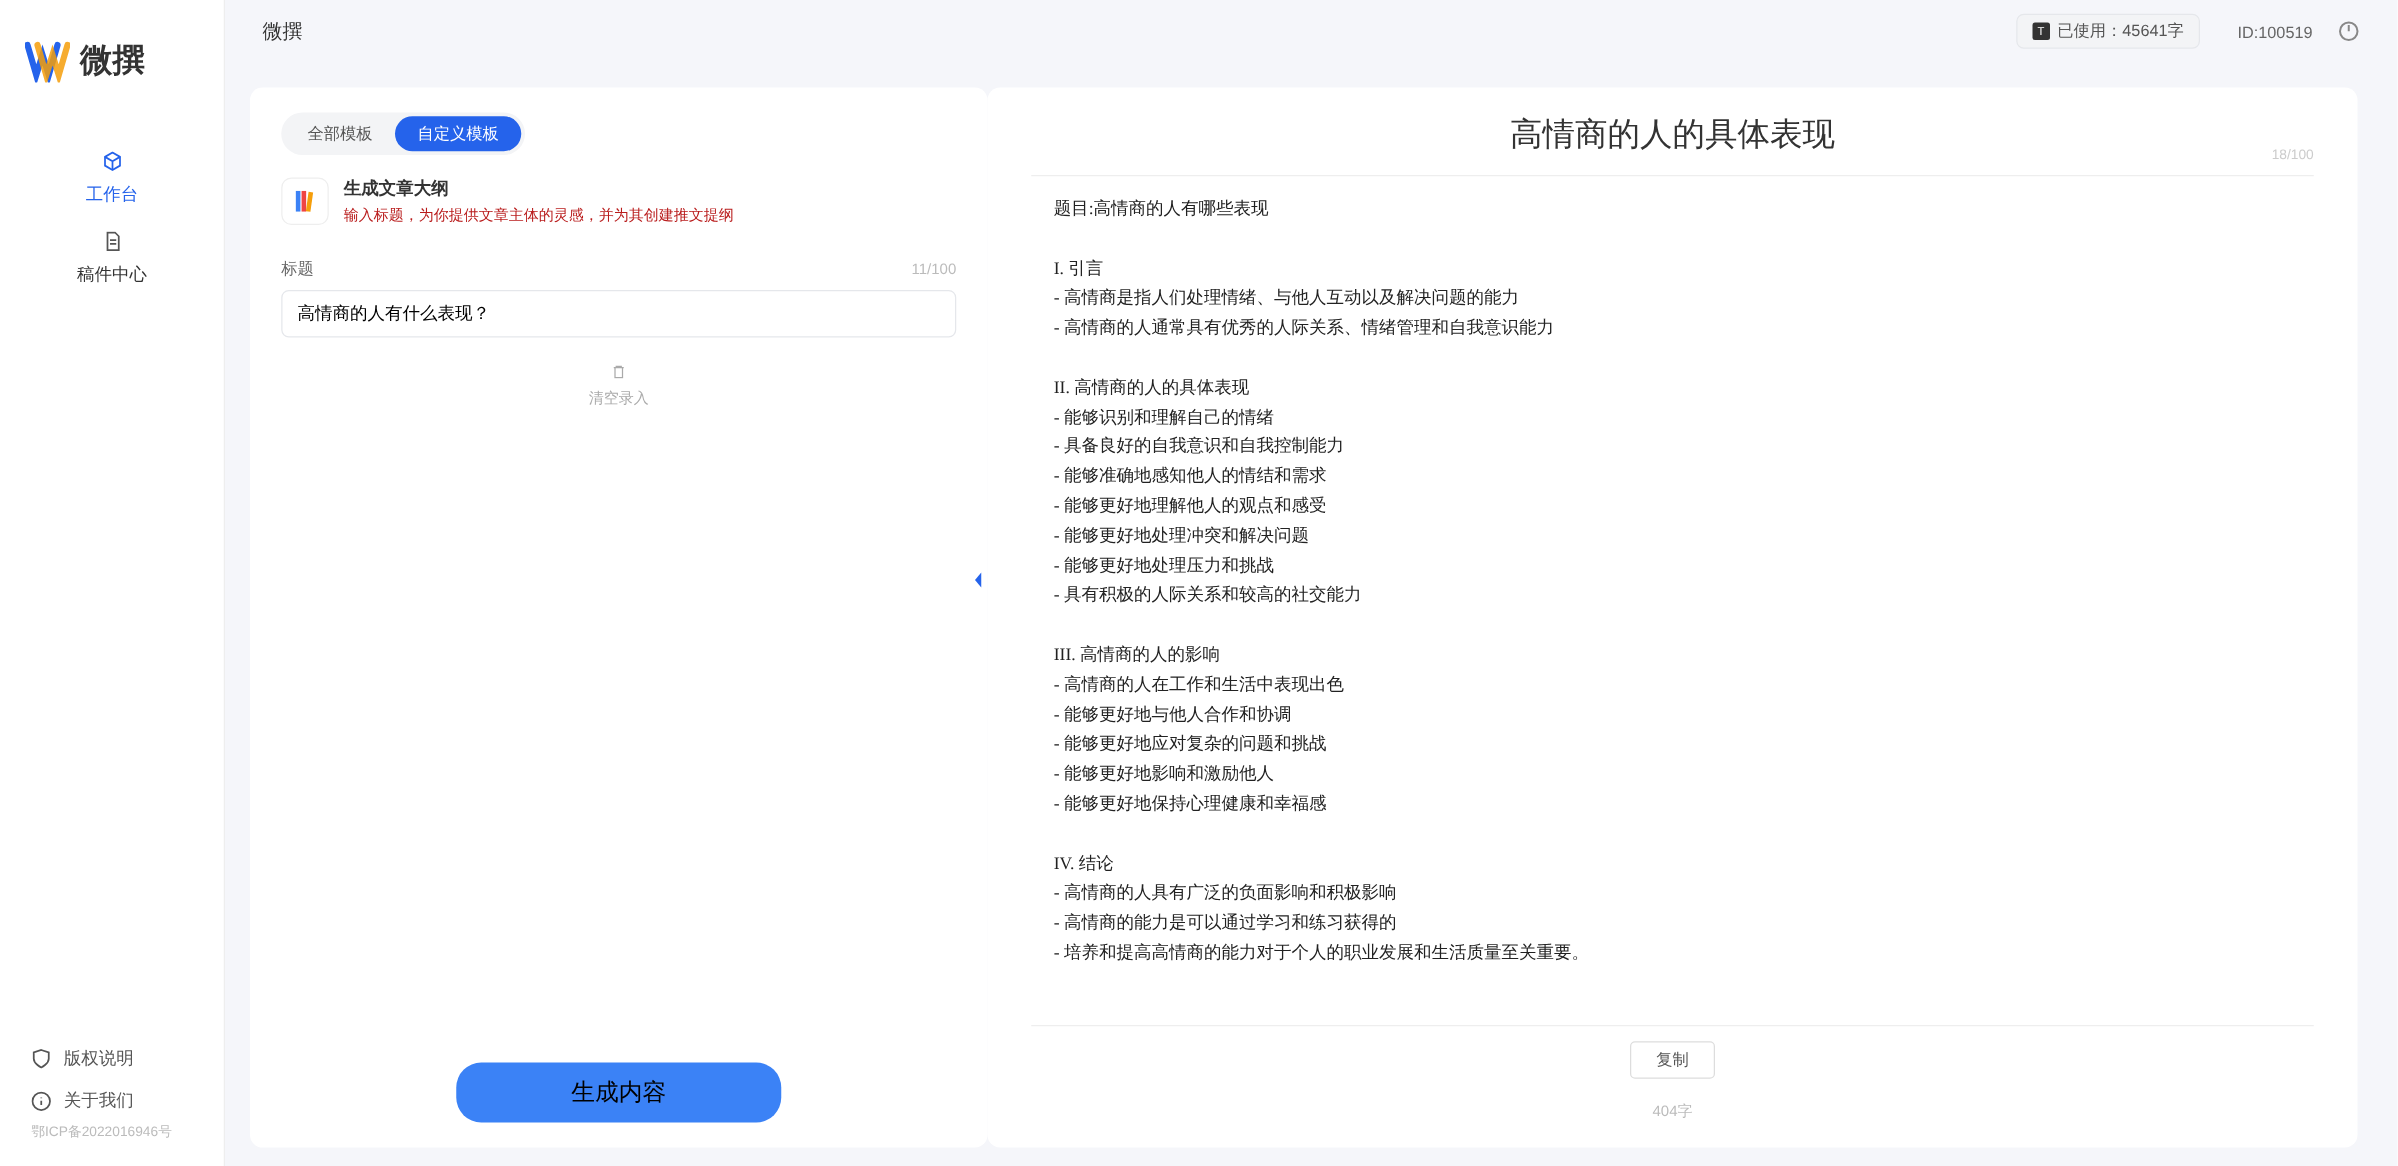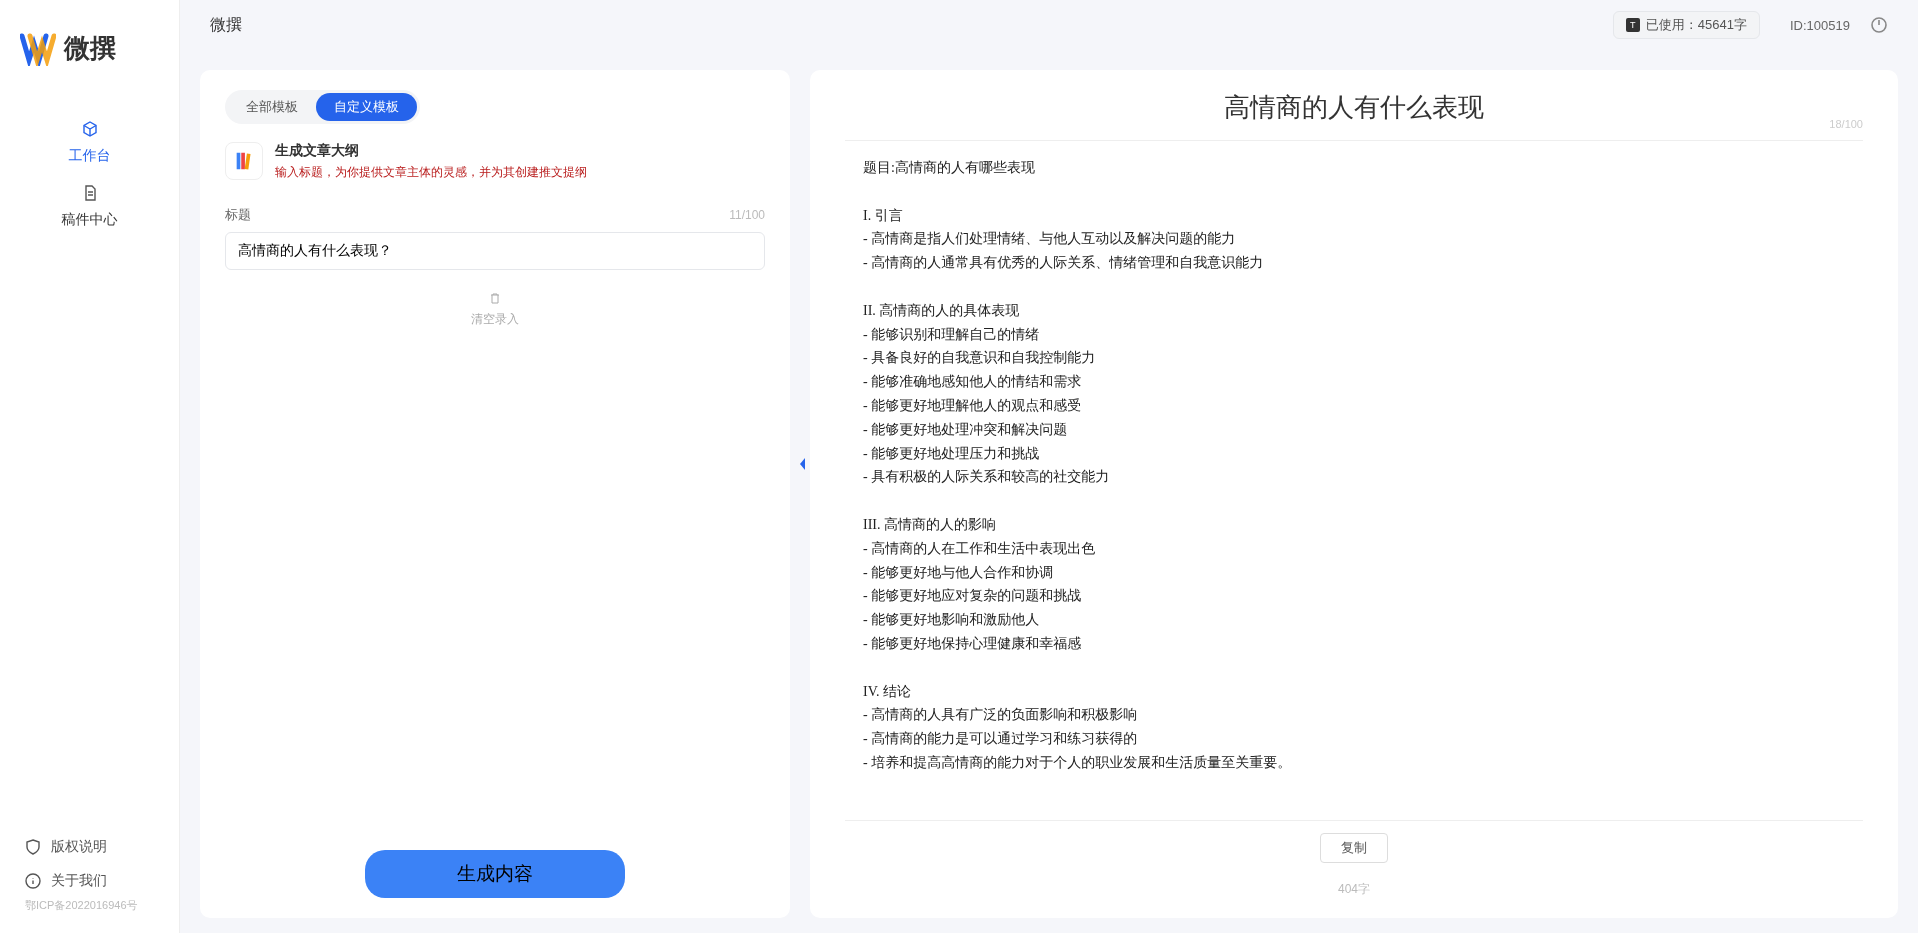--- a/index.html
+++ b/index.html
@@ -17,21 +17,21 @@
 .footer-item { display: flex; align-items: center; gap: 10px; padding: 8px 25px; font-size: 14px; cursor: pointer; color: #555; }
 .icp { font-size: 11px; color: #bbb; padding: 0 25px 10px; }
 .main { flex: 1; display: flex; flex-direction: column; }
 .topbar { height: 50px; display: flex; align-items: center; padding: 0 30px; }
 .topbar-title { font-size: 16px; color: #333; }
 .topbar-spacer { flex: 1; }
 .usage-badge { display: flex; align-items: center; gap: 6px; background: #f3f4f6; border: 1px solid #e5e7eb; border-radius: 6px; padding: 4px 12px; font-size: 13px; color: #555; margin-right: 30px; }
 .usage-icon { width: 14px; height: 14px; background: #333; border-radius: 2px; color: #fff; display: flex; align-items: center; justify-content: center; font-size: 9px; }
 .user-id { font-size: 13px; color: #666; margin-right: 20px; }
 .power-btn { width: 18px; height: 18px; cursor: pointer; }
-.content { flex: 1; display: flex; gap: 20px; padding: 20px 20px 15px 20px; overflow: hidden; }
+.content { flex: 1; display: flex; padding: 20px 32px 15px 20px; overflow: hidden; }
 .panel { background: #fff; border-radius: 10px; display: flex; flex-direction: column; }
 .left-panel { width: 590px; padding: 20px 25px; }
 .right-panel { flex: 1; padding: 20px 35px; position: relative; }
 .collapse-handle { position: absolute; left: -14px; top: 380px; width: 14px; height: 28px; display: flex; align-items: center; justify-content: center; cursor: pointer; }
 .tabs { display: flex; background: #f3f4f6; border-radius: 20px; padding: 3px; width: fit-content; margin-bottom: 18px; }
 .tab { padding: 5px 18px; font-size: 13px; border-radius: 16px; cursor: pointer; color: #555; }
 .tab.active { background: #2563eb; color: #fff; }
 .template-card { display: flex; gap: 12px; align-items: flex-start; margin-bottom: 25px; }
 .template-icon { width: 38px; height: 38px; border-radius: 8px; border: 1px solid #eee; display: flex; align-items: center; justify-content: center; font-size: 18px; }
 .template-title { font-size: 14px; font-weight: 600; margin-bottom: 4px; }
@@ -170,21 +170,21 @@
         </div>
       </div>
 
       <div class="panel right-panel">
         <div class="collapse-handle">
           <svg width="10" height="14" viewBox="0 0 10 14">
               <path d="M7 1 L2 7 L7 13" fill="#2563eb"></path>
             </svg>
         </div>
         <div class="right-header">
-          <div class="output-title">高情商的人有什么表现</div>
+          <div class="output-title">高情商的人的具体表现</div>
           <div class="output-count">18/100</div>
         </div>
         <div class="output-body">题目:高情商的人有哪些表现
 
 I. 引言
 - 高情商是指人们处理情绪、与他人互动以及解决问题的能力
 - 高情商的人通常具有优秀的人际关系、情绪管理和自我意识能力
 
 II. 高情商的人的具体表现
 - 能够识别和理解自己的情绪

